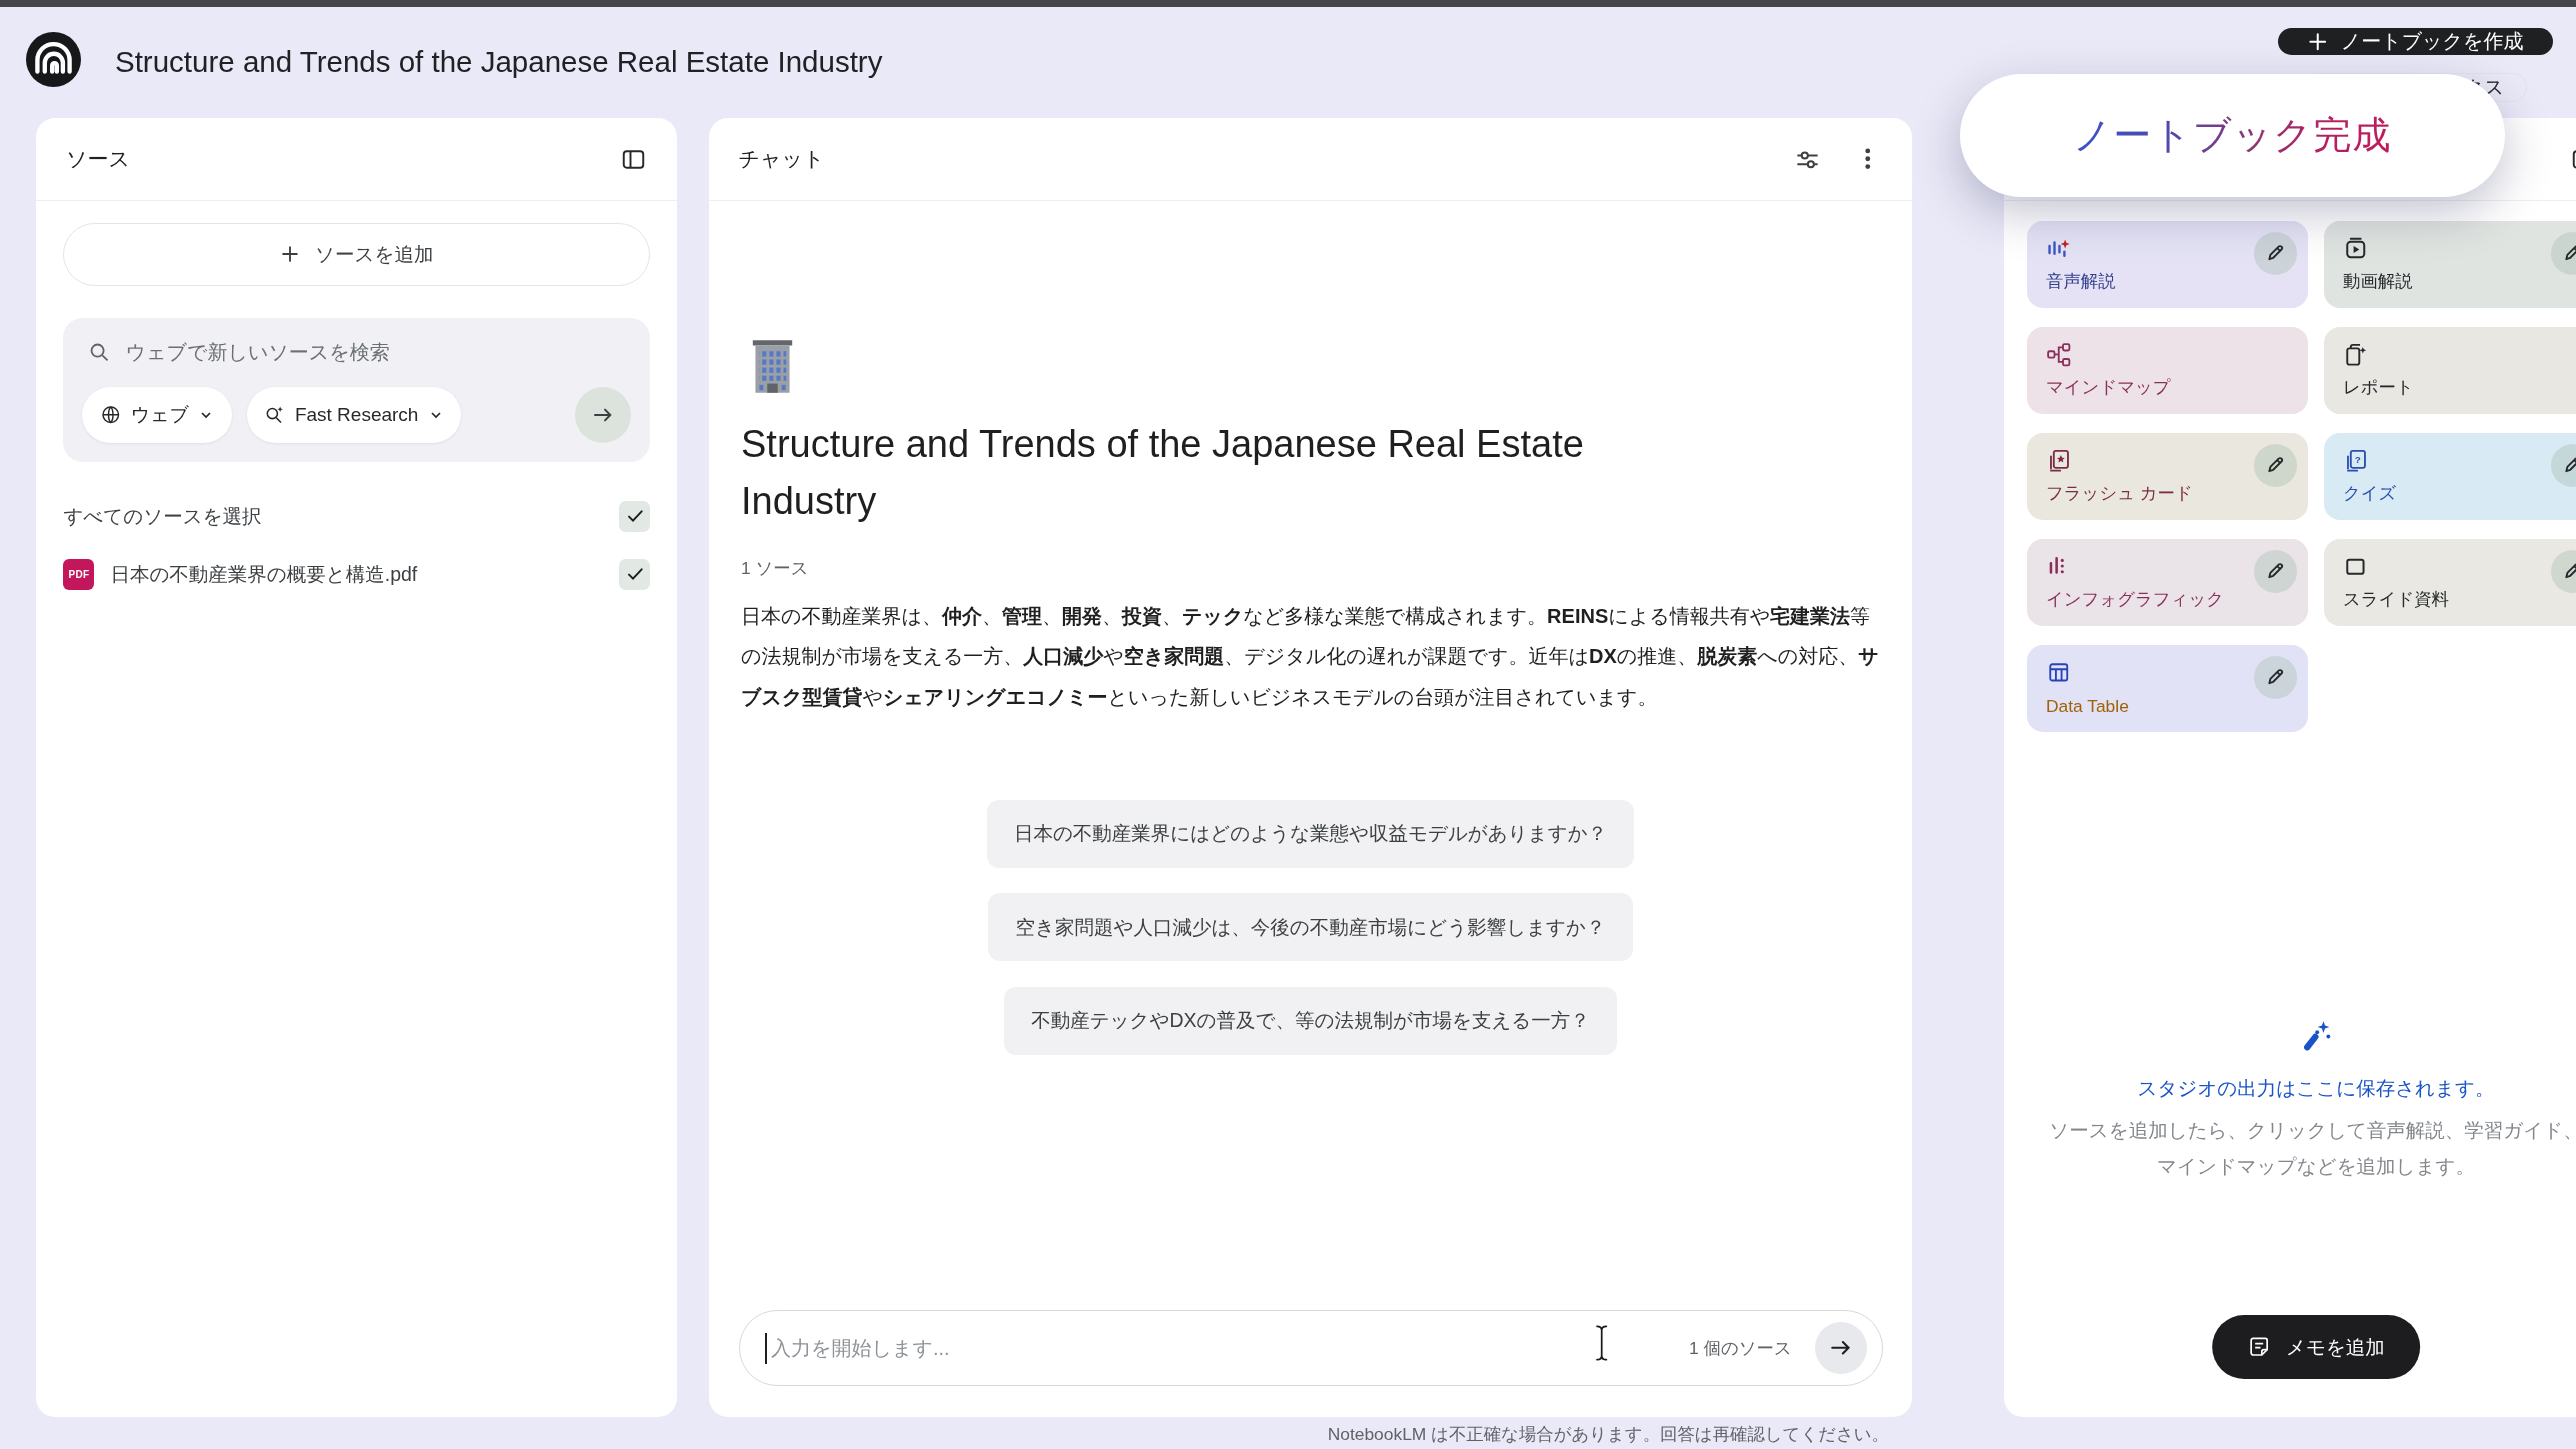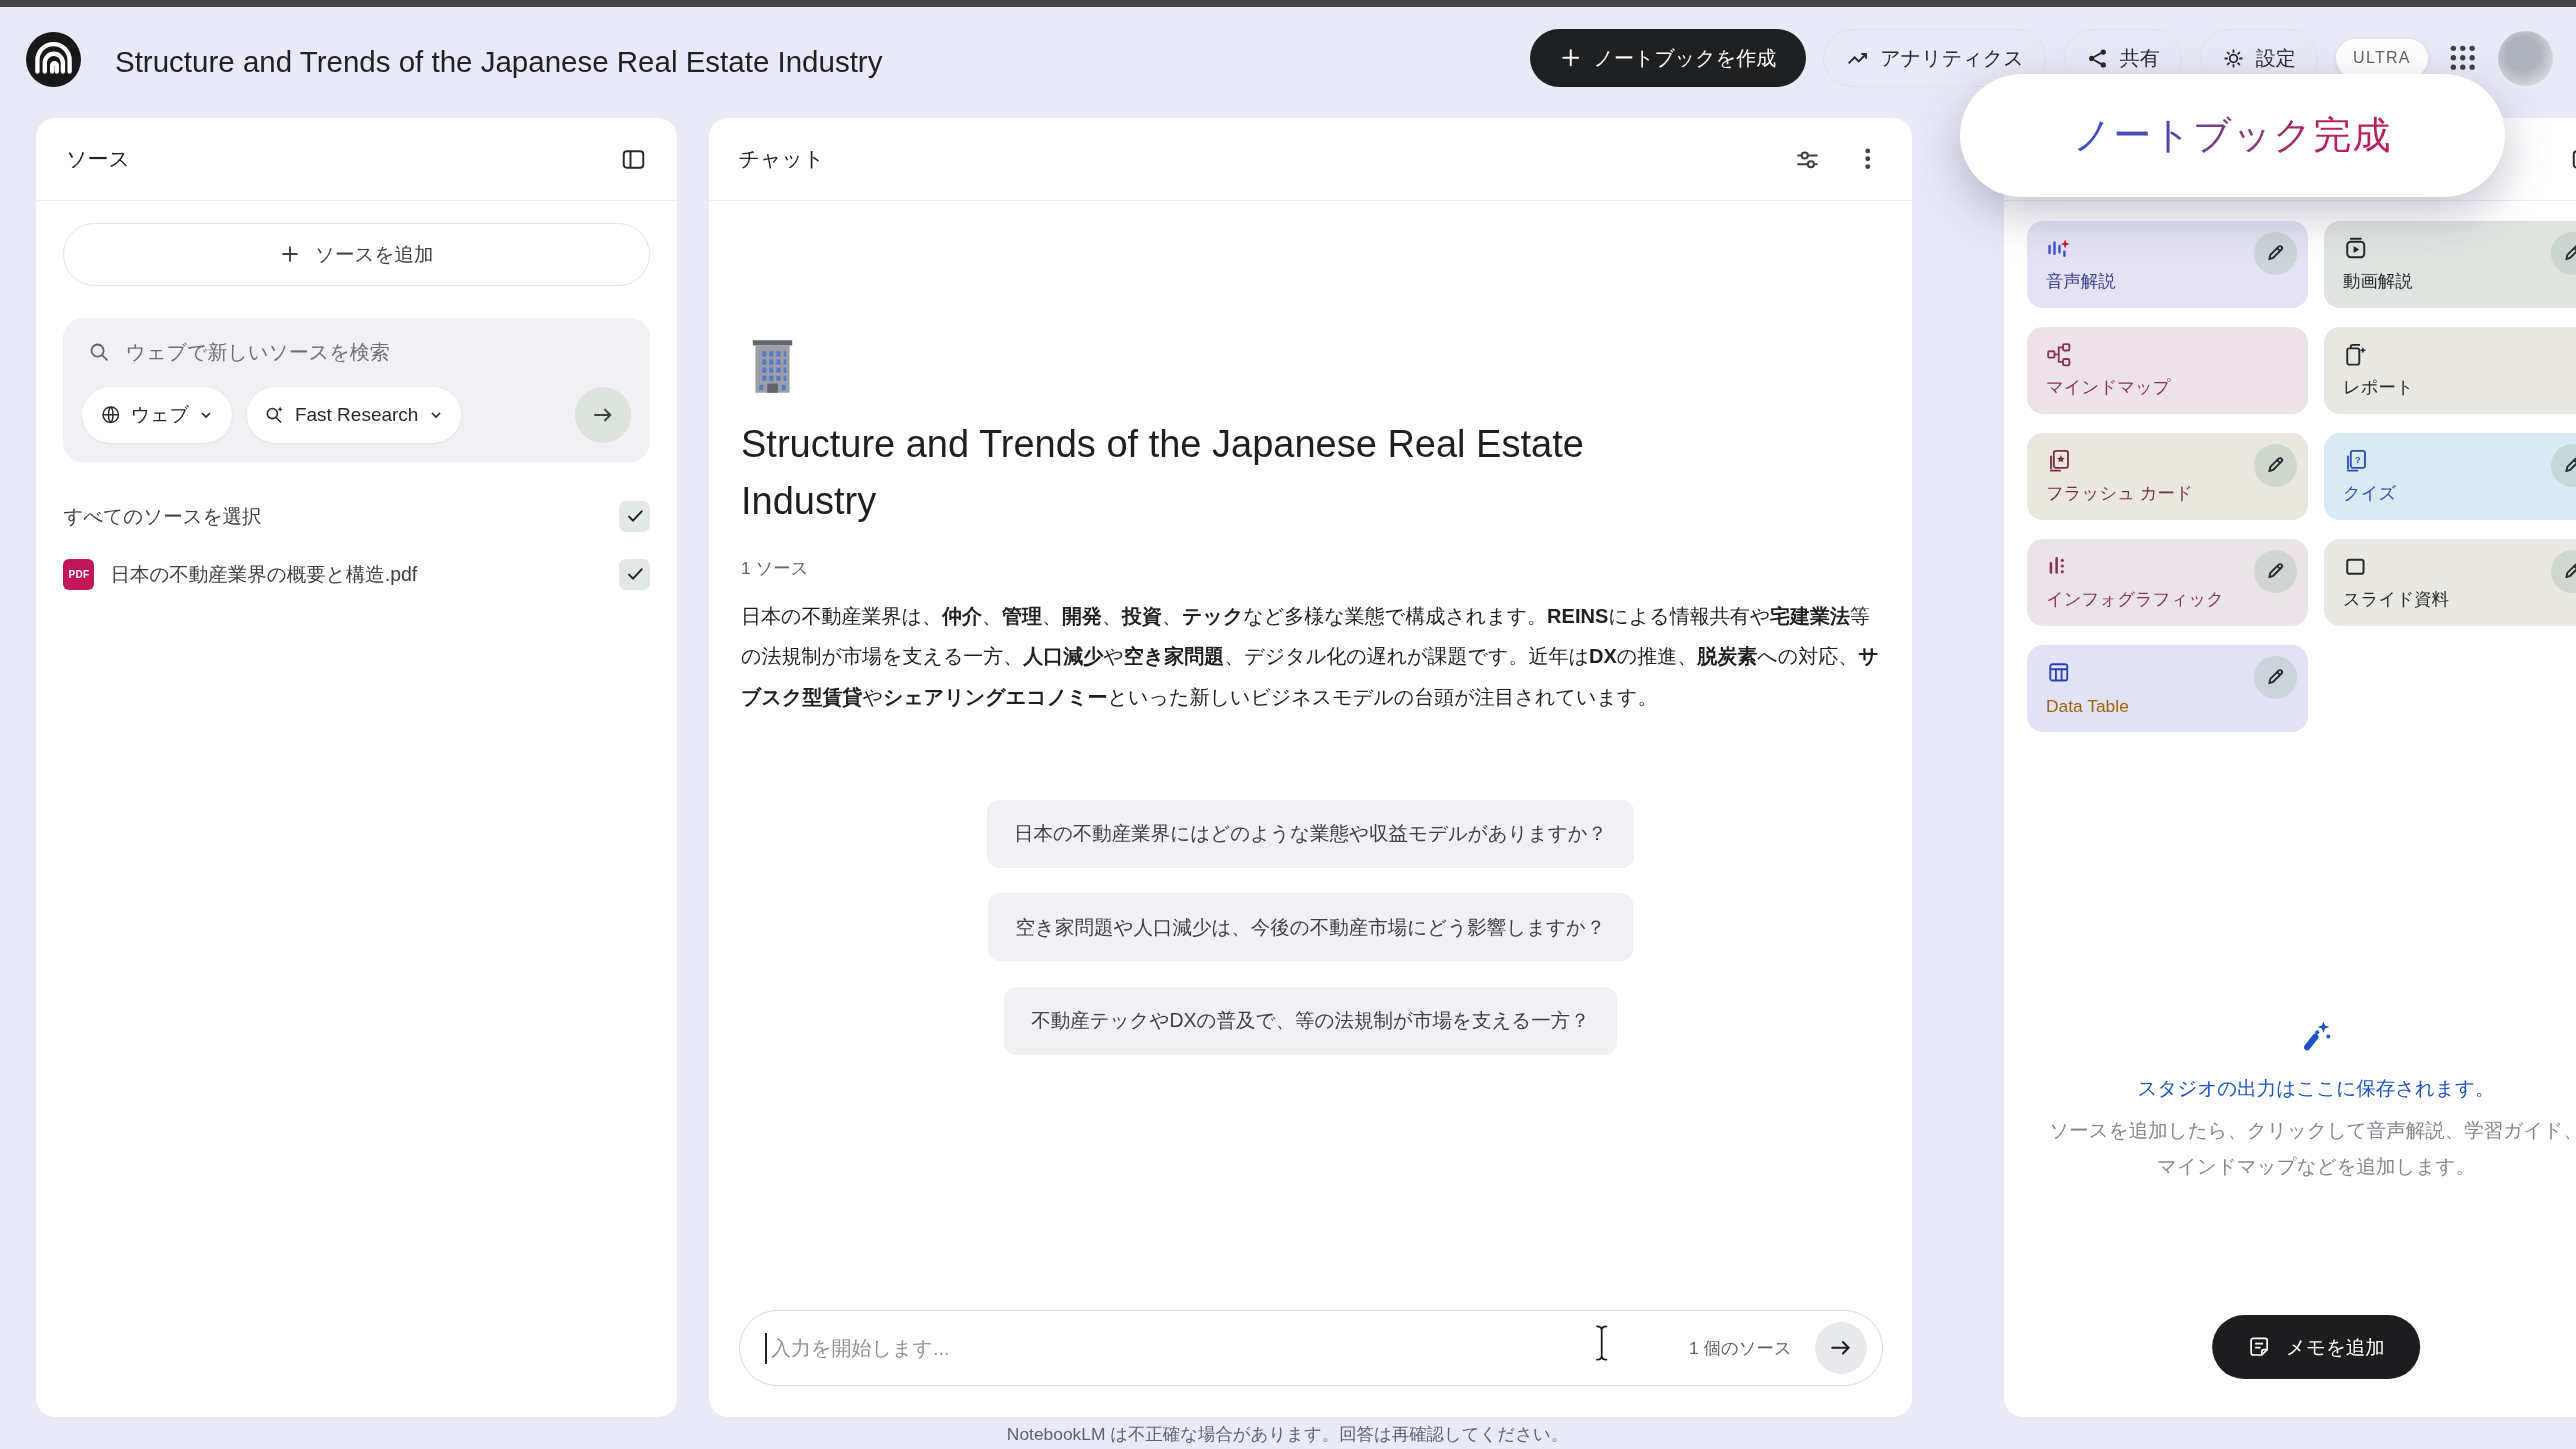--- a/index.html
+++ b/index.html
@@ -6,21 +6,21 @@
   html,body { width:2576px; height:1449px; overflow:hidden; }
   body { font-family:"Liberation Sans","DejaVu Sans",sans-serif; background:#E9E9F7; color:#202124; }
   #app { position:absolute; inset:0; }
 
   .topstrip { position:absolute; left:0; top:0; width:100%; height:6.7px; background:#46464a; }
 
   
   .header { position:absolute; left:0; top:6.7px; width:100%; height:101px; }
   .logo { position:absolute; left:25.5px; top:25.5px; width:55px; height:55px; }
   .app-title { position:absolute; left:115px; top:38px; font-size:29.5px; color:#202124; white-space:nowrap; }
-  .hright { position:absolute; right:23px; top:21.5px; height:60px; display:flex; align-items:center; gap:17.4px; }
+  .hright { position:absolute; right:23px; top:21.5px; height:60px; display:flex; align-items:center; gap:17.4px;flex-direction:column; }
   .btn-black { display:flex; align-items:center; gap:12px; height:58px; padding:0 29.5px; background:#1F2022; color:#fff; border-radius:29px; font-size:20px; white-space:nowrap; }
   .btn-ghost { display:flex; align-items:center; gap:10.7px; height:58px; padding:0 21.5px; border:1.3px solid #E2E2EE; border-radius:29px; font-size:20px; color:#26292B; white-space:nowrap; }
   .ultra { height:39px; padding:0 17.4px; display:flex; align-items:center; background:#fff; border-radius:19.5px; font-size:16px; letter-spacing:1.3px; color:#5f6368; box-shadow:0 1.3px 5.4px rgba(60,60,90,.12); }
   .avatar { width:55px; height:55px; border-radius:50%; background:radial-gradient(circle at 45% 42%, #aeb2bb 0 38%, #d7d9df 75%); }
 
   
   .panel { position:absolute; top:118px; height:1299px; background:#fff; border-radius:19px;margin-left:23px; }
   .p-src   { left:13.4px;   width:641px; }
   .p-chat  { left:686px; width:1203px; }
   .p-studio{ left:1981px; width:624px; }
@@ -55,21 +55,21 @@
   .save-pill { display:flex; align-items:center; gap:13.4px; height:55px; padding:0 25.5px; border:1.3px solid #E0E1E6; border-radius:27.5px; font-size:19px; color:#3c4043; background:#fff; }
   .sugg-col { margin-top:82px; display:flex; flex-direction:column; align-items:center; gap:25.5px; }
   .sugg { background:#F1F1F3; border-radius:12px; height:68px; display:flex; align-items:center; padding:0 27px; font-size:19.5px; color:#3c4043; white-space:nowrap; }
   .input-bar { position:absolute; left:29.5px; right:29.5px; bottom:31px; height:76px; border:1.3px solid #D6D8DD; border-radius:39px; background:#fff; display:flex; align-items:center; padding:0 14.8px 0 25.5px; }
   .caret { width:2px; height:31px; background:#1f1f1f; margin-right:4px; }
   .input-bar input { border:none; outline:none; flex:1; font-size:20px; color:#3c4043; font-family:inherit; background:transparent; }
   .input-bar input::placeholder { color:#8d9297; }
   .in-count { font-size:17.4px; color:#5f6368; margin-right:23px; white-space:nowrap; }
   .send-circle { width:52px; height:52px; border-radius:50%; background:#E7E9ED; display:flex; align-items:center; justify-content:center; color:#1f1f1f; }
   .ibeam { position:absolute; left:884px; bottom:52px; }
-  .footer-note { position:absolute; left:686px; top:1422px; width:1203px; text-align:center; font-size:17.4px; color:#5f6368; }
+  .footer-note { position:absolute; left:686px; top:1422px; width:1203px; text-align:right; font-size:17.4px; color:#5f6368; }
 
   
   .tiles { margin:20px 23px 0 23px; display:grid; grid-template-columns:1fr 1fr; gap:19px 16px; }
   .tile { position:relative; height:87px; border-radius:16px; }
   .tile .tic { position:absolute; left:19px; top:14.8px; }
   .tile .tlb { position:absolute; left:19px; bottom:14.8px; font-size:17.4px; font-weight:500; white-space:nowrap; }
   .edit-fab { position:absolute; right:10.7px; top:10.7px; width:43px; height:43px; border-radius:50%; background:rgba(176,196,184,.45); display:flex; align-items:center; justify-content:center; }
   .empty { position:absolute; left:0; right:0; top:899px; text-align:center; }
   .empty .bl { margin-top:17.4px; font-size:19.5px; color:#1A53C7; }
   .empty .gr { margin:9.4px auto 0; font-size:19.5px; color:#83878D; line-height:1.85; width:550px; }

